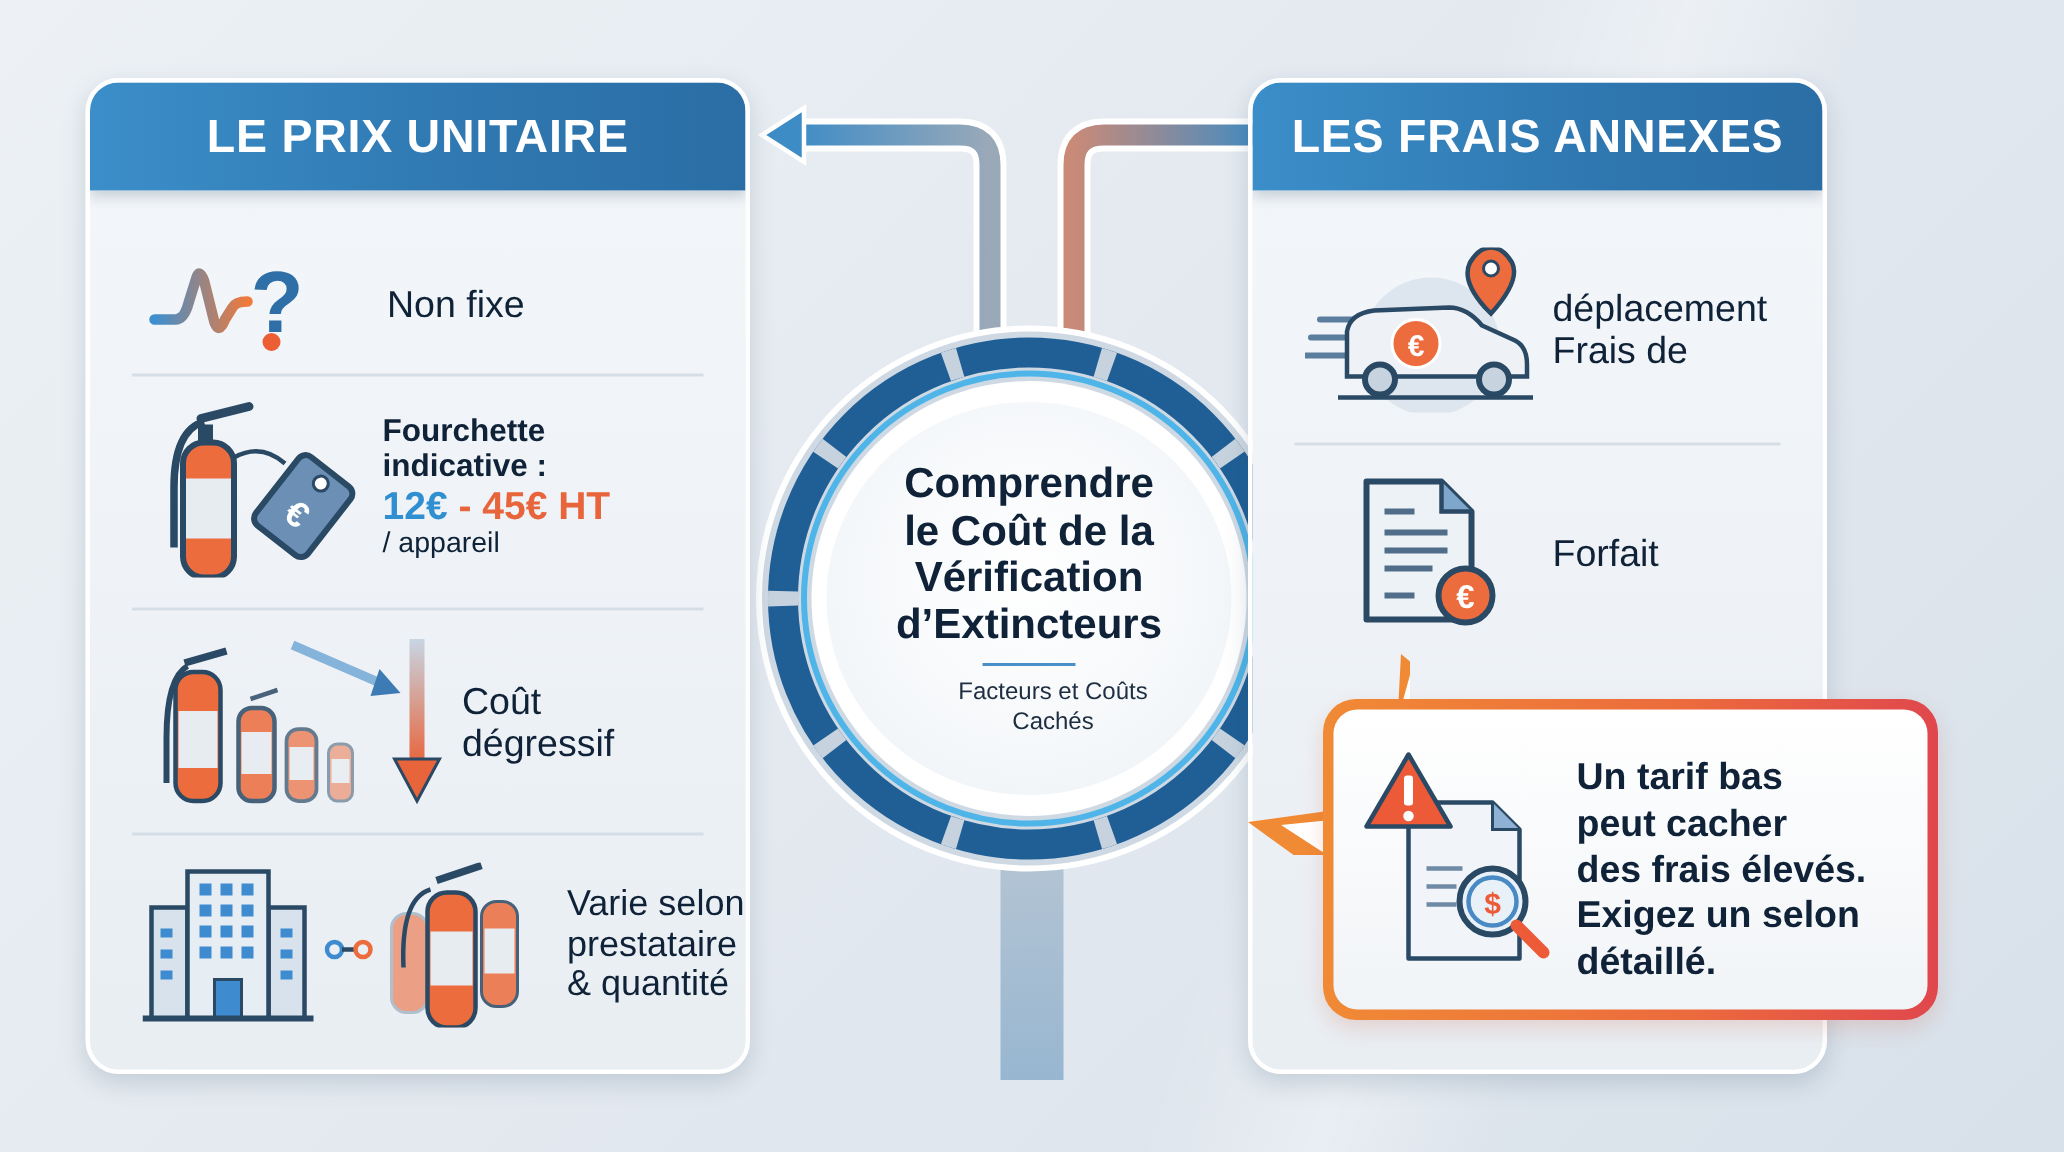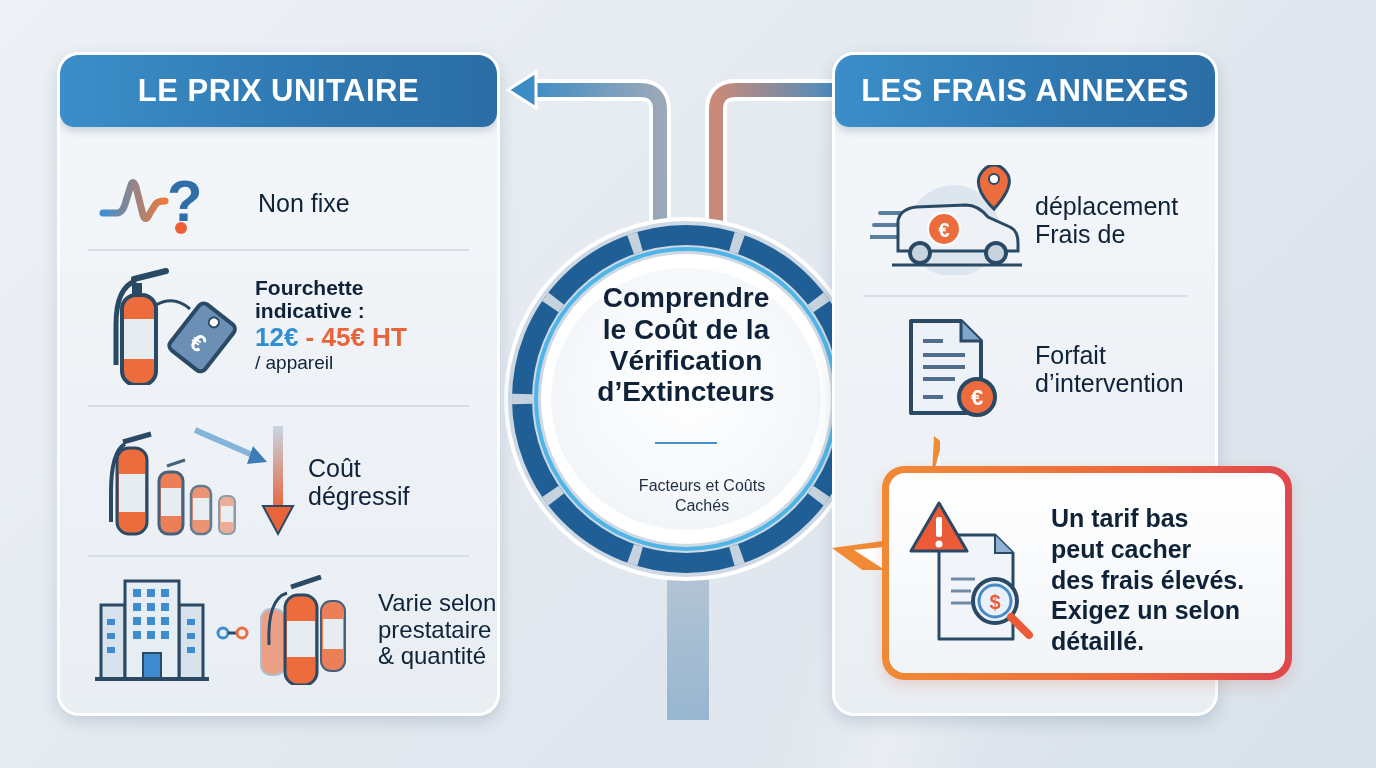--- a/index.html
+++ b/index.html
@@ -22,42 +22,41 @@
       box-shadow: 0 6px 16px rgba(40,70,100,0.18);
       overflow: hidden;
     }
     .panel-left { left: 57px; width: 443px; }
     .panel-right { left: 832px; width: 386px; }
     .panel-header {
       height: 72px;
       background: linear-gradient(90deg, #3b8ec9 0%, #2f77b0 60%, #2b6ea6 100%);
       display: flex; align-items: center; justify-content: center;
       box-shadow: 0 4px 8px rgba(30,60,90,0.2);
-      border-radius: 14px;
     }
     .panel-header span {
       color: #ffffff; font-family: "Liberation Sans", sans-serif; font-weight: bold;
       font-size: 31px; letter-spacing: 0.5px;
     }
     .row { position: absolute; left: 0; width: 100%; display: flex; align-items: center; }
     .divider { position: absolute; left: 28px; right: 28px; height: 2px; background: #d5dde6; }
     .icon-box { flex: 0 0 auto; display: flex; align-items: center; justify-content: center; }
     .label { font-family: "Liberation Sans", sans-serif; font-weight: normal; color: #0f2238; line-height: 1.12; }
     .label-sm { font-family: "Liberation Sans", sans-serif; color: #0f2238; }
     .price-lo { color: #2f8fd0; font-weight: bold; }
     .price-hi { color: #e8643a; font-weight: bold; }
 
     
     .connector {
       position: absolute; pointer-events: none;
     }
     .inner-disc {
       position: absolute; left: 551px; top: 268px; width: 270px; height: 262px; border-radius: 50%;
       background: radial-gradient(circle at 50% 45%, #ffffff 0%, #f3f6f9 70%, #e6ecf2 100%);
-      display: flex; flex-direction: column; align-items: center; justify-content: center; text-align: center; gap: 24px;
+      display: flex; flex-direction: column; align-items: center; justify-content: center; text-align: center;
     }
     .center-title { font-family: "Liberation Sans", sans-serif; font-weight: bold; font-size: 28px; line-height: 1.12; color: #0f2238; }
     .center-rule { width: 62px; height: 2px; background: #4a90c8; margin: 10px 0 8px; }
     .center-sub { font-family: "Liberation Sans", sans-serif; font-size: 16px; color: #1d2e40; line-height: 1.25; margin-left: 32px; }
 
     
     .warn-bubble {
       position: absolute; left: 882px; top: 466px; width: 410px; height: 214px;
       border-radius: 22px; padding: 7px;
       background: linear-gradient(90deg, #f08a35 0%, #ec6a3d 60%, #e0474d 100%);
@@ -302,21 +301,20 @@
         <line x1="18" y1="38" x2="60" y2="38" stroke="#506d8a" stroke-width="4"></line>
         <line x1="18" y1="50" x2="60" y2="50" stroke="#506d8a" stroke-width="4"></line>
         <line x1="18" y1="62" x2="50" y2="62" stroke="#506d8a" stroke-width="4"></line>
         <line x1="18" y1="80" x2="38" y2="80" stroke="#506d8a" stroke-width="4"></line>
         <circle cx="72" cy="80" r="18" fill="#ec6c3d" stroke="#2a4964" stroke-width="4"></circle>
         <text x="72" y="88" font-family="Liberation Sans, sans-serif" font-weight="bold" font-size="22" fill="#ffffff" text-anchor="middle">€</text>
       </svg>
     </div>
     <div class="label" style="font-size:25px;">
       <div>Forfait</div>
-      <div>d’intervention</div>
     </div>
   </div>
 </div>
 
 <svg class="connector" style="left:820px;top:430px;" width="120" height="140" viewBox="0 0 120 140">
   <polygon points="112,44 114,6 160,44" fill="#f08a35"></polygon>
   <polygon points="110,56 120,20 140,56" fill="#ffffff"></polygon>
   <polygon points="70,110 12,118 70,160" fill="#f08a35"></polygon>
   <polygon points="74,116 34,120 74,146" fill="#ffffff"></polygon>
 </svg>

